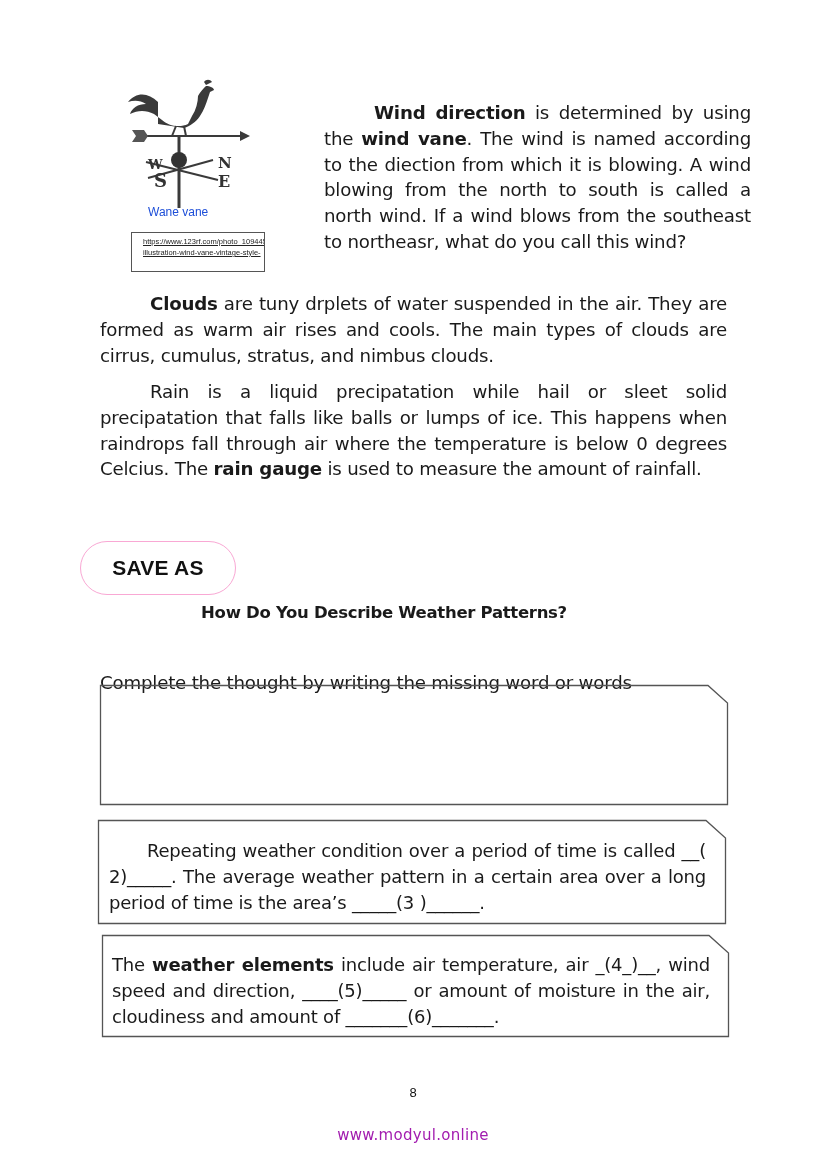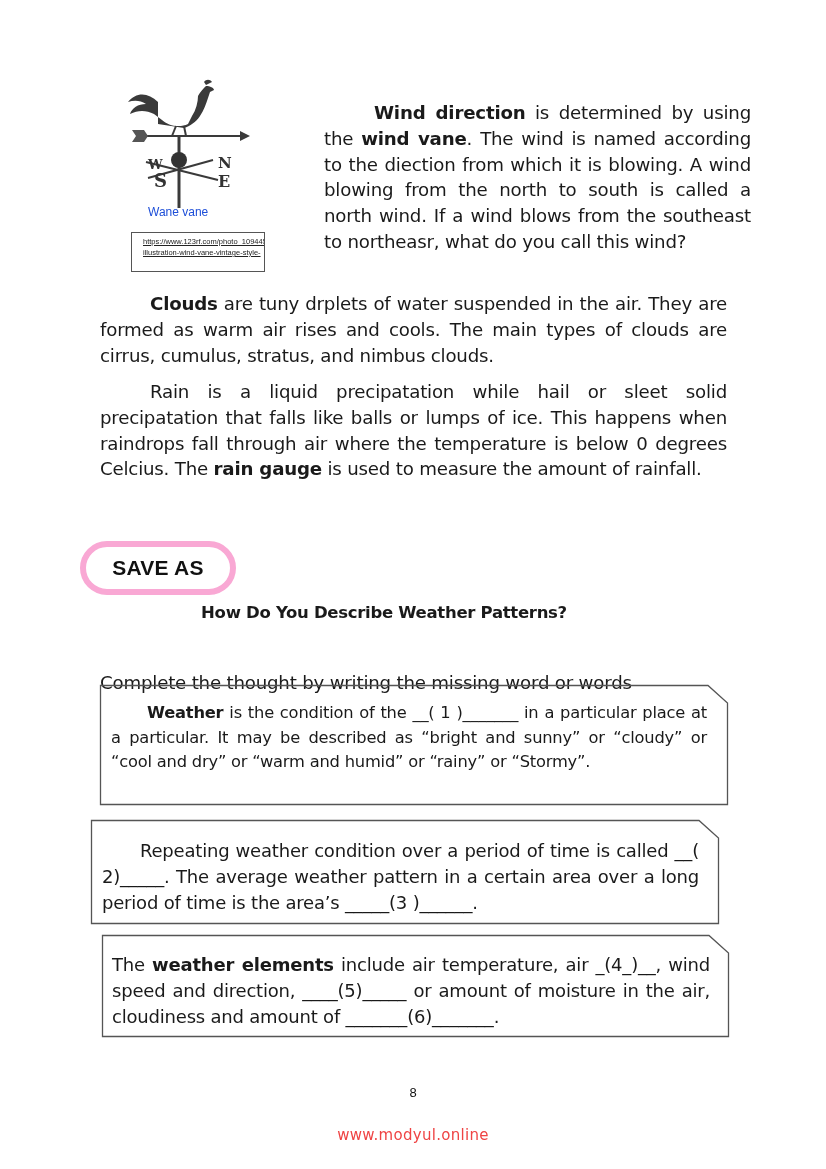--- a/index.html
+++ b/index.html
@@ -51,21 +51,21 @@
     .para b { font-weight: bold; }
     .para .indent { display: inline-block; width: 50px; }
 
     .p-wind { left: 300px; top: 100px; width: 427px; margin-left: 24px; }
     .p-clouds { left: 100px; top: 291px; width: 627px; }
     .p-rain { left: 100px; top: 379px; width: 627px; }
 
     
     .save-as {
       left: 80px; top: 541px; width: 156px; height: 54px;
-      border: 6px solid #f9a8d4; border-radius: 28px;
+      border: 1px solid #f9a8d4; border-radius: 28px;
       box-sizing: border-box;
       display: flex; align-items: center; justify-content: center;
       font-family: "Liberation Sans", sans-serif;
       font-weight: bold; font-size: 21px; color: #111;
       letter-spacing: 0.2px;
     }
 
     .section-title {
       left: 0; width: 768px; top: 603px; text-align: center;
       font-weight: bold; font-size: 16.5px;
@@ -82,34 +82,34 @@
       box-sizing: border-box;
     }
     .box svg.frame { position: absolute; left: 0; top: 0; overflow: visible; }
     .box .box-text {
       position: absolute;
       text-align: justify;
       letter-spacing: -0.2px;
     }
     .box1 { left: 100px; top: 685px; width: 628px; height: 120px; }
     .box1 .box-text { left: 11px; top: 16px; width: 596px; font-size: 16.3px; line-height: 24.6px; }
-    .box2 { left: 91px; top: 820px; width: 628px; height: 104px; }
+    .box2 { left: 98px; top: 820px; width: 628px; height: 104px; }
     .box2 .box-text { left: 11px; top: 18px; width: 597px; font-size: 18px; line-height: 26px; }
     .box3 { left: 102px; top: 935px; width: 627px; height: 102px; }
     .box3 .box-text { left: 10px; top: 17px; width: 598px; font-size: 18px; line-height: 26px; }
     .box .indent { display: inline-block; width: 36px; }
     .box2 .indent { width: 38px; }
 
     .page-number {
       left: 0; width: 826px; top: 1085px; text-align: center;
       font-size: 13px; font-family: "Liberation Sans", sans-serif; color: #111;
     }
     .watermark {
       left: 0; width: 826px; top: 1126px; text-align: center;
-      font-size: 15px; font-family: "DejaVu Sans", sans-serif; color: #ef4444;
+      font-size: 15px; font-family: "DejaVu Sans", sans-serif; color: #a21caf;
       letter-spacing: 0.3px;
     }
   </style>
 </head>
 <body>
 
 <div class="abs figure">
   <svg width="150" height="135" viewBox="0 0 150 135">
 
     <g fill="#3a3a3a">
@@ -157,21 +157,20 @@
 
 <div class="abs save-as">SAVE AS</div>
 
 <div class="abs section-title">How Do You Describe Weather Patterns?</div>
 <div class="abs instructions">Complete the thought by writing the missing word or words</div>
 
 <div class="box box1">
   <svg class="frame" width="628" height="120">
     <polygon points="0.5,0.5 608,0.5 627.5,18 627.5,119.5 0.5,119.5" fill="none" stroke="#555" stroke-width="1.3"></polygon>
   </svg>
-  <div class="box-text"><span class="indent"></span><b>Weather</b><span> is the condition of the __( 1 )_______ in a particular place at a particular. It may be described as “bright and sunny” or “cloudy” or “cool and dry” or “warm and humid” or “rainy” or “Stormy”.</span></div>
 </div>
 
 <div class="box box2">
   <svg class="frame" width="628" height="104">
     <polygon points="0.5,0.5 608,0.5 627.5,18 627.5,103.5 0.5,103.5" fill="none" stroke="#555" stroke-width="1.3"></polygon>
   </svg>
   <div class="box-text"><span class="indent"></span><span>Repeating weather condition over a period of time is called __( 2)_____. The average  weather pattern in a certain area over a long period of time is the area’s _____(3 )______.</span></div>
 </div>
 
 <div class="box box3">

